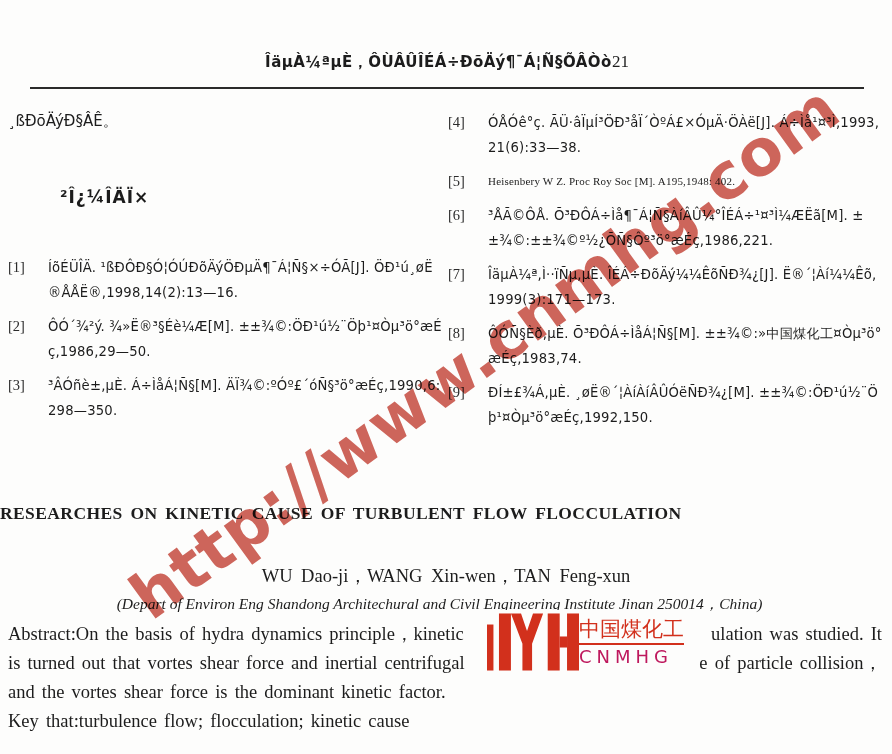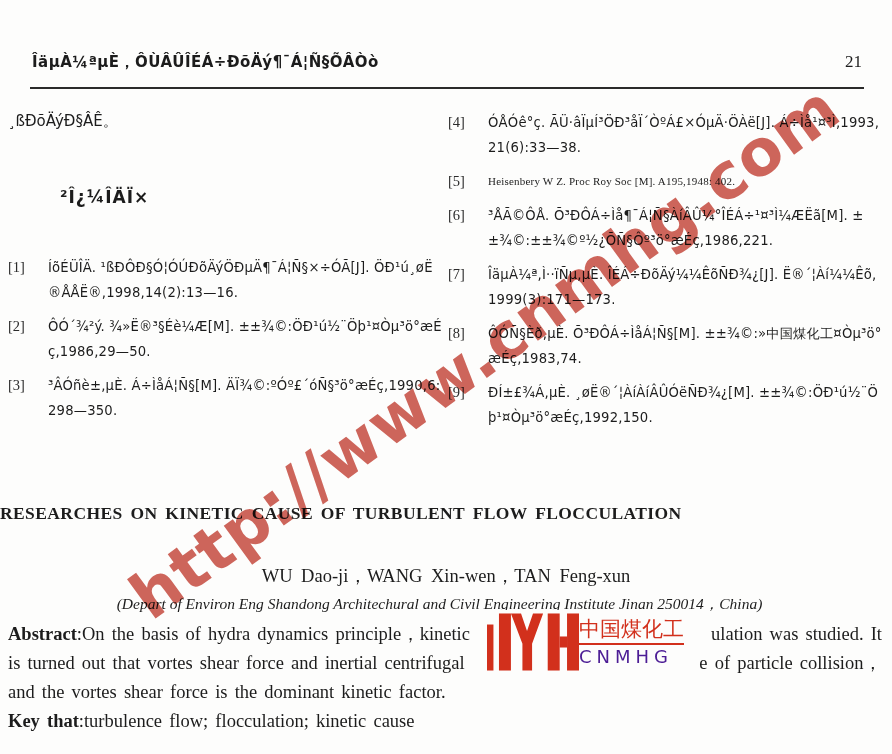--- a/index.html
+++ b/index.html
@@ -7,21 +7,21 @@
     position:relative;
     width:892px;height:754px;
     background:#fdfdfc;
     overflow:hidden;
     font-family:"Liberation Serif", serif;
     color:#1c1c1c;
   }
   
   .header{
     position:absolute;top:52px;left:32px;right:30px;
-    display:flex;justify-content:space-between;align-items:flex-end;
+    display:flex;justify-content:center;align-items:flex-end;
   }
   .running-title{
     font-family:"DejaVu Sans", sans-serif;
     font-weight:bold;font-size:15px;letter-spacing:0.5px;
   }
   .page-number{font-size:17px;font-family:"Liberation Serif",serif;}
   .header-rule{
     position:absolute;top:87px;left:30px;right:28px;
     border-top:2px solid #2a2a2a;
   }
@@ -72,40 +72,40 @@
   }
   .article-affil{
     position:absolute;top:594px;left:0;right:13px;
     text-align:center;font-style:italic;font-size:15.5px;
   }
   .abstract{
     position:absolute;top:620px;left:8px;right:10px;
     font-size:18.5px;line-height:29px;word-spacing:2.5px;
   }
   .abs-row{display:flex;justify-content:space-between;}
-  .bold-label{font-weight:bold;}
+  .bold-label{font-weight:normal;}
   
   .logo{
     position:absolute;left:487px;top:610px;
     width:212px;height:64px;
     background:#fdfdfc;
     display:flex;align-items:center;
     z-index:2;
   }
   .logo-mark{width:92px;height:60px;flex:0 0 auto;}
   .logo-text{display:flex;flex-direction:column;line-height:1;}
   .logo-cn{
     font-family:"DejaVu Sans", sans-serif;
     font-size:21px;color:var(--logo-red,#d2301c);
     border-bottom:2px solid var(--logo-red,#d2301c);
     padding-bottom:3px;
   }
   .logo-en{
     font-family:"DejaVu Sans", sans-serif;
-    font-size:18px;color:#4c1d95;letter-spacing:5px;
+    font-size:18px;color:#be185d;letter-spacing:5px;
     margin-top:3px;
   }
   
   .watermark{
     position:absolute;left:485px;top:352px;
     transform:translate(-50%,-50%) rotate(-36deg);
     font-family:"DejaVu Sans", sans-serif;
     font-weight:bold;font-size:64px;letter-spacing:1px;
     color:var(--wm-color,#c23b2e);
     opacity:0.78;

